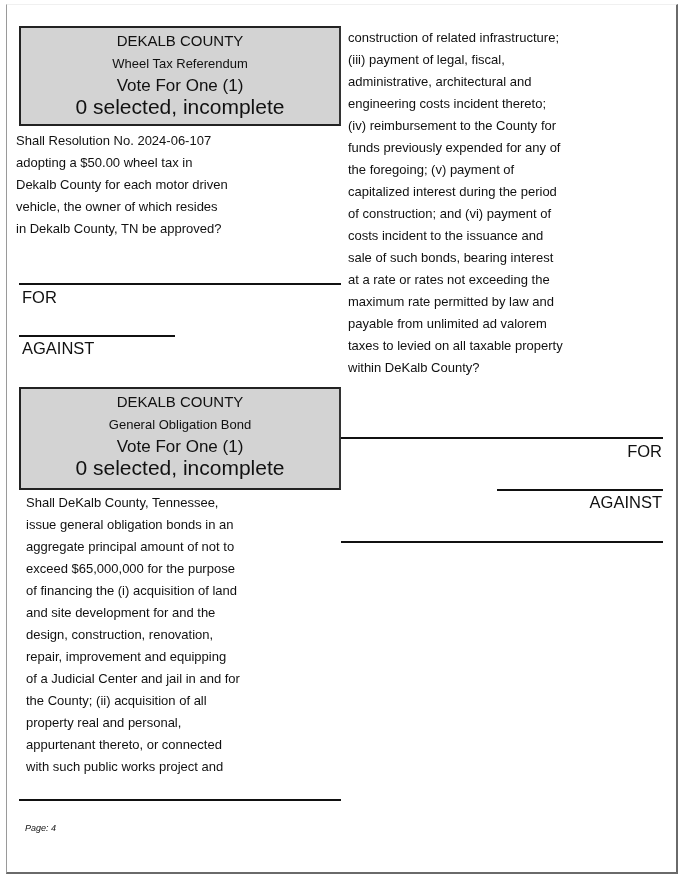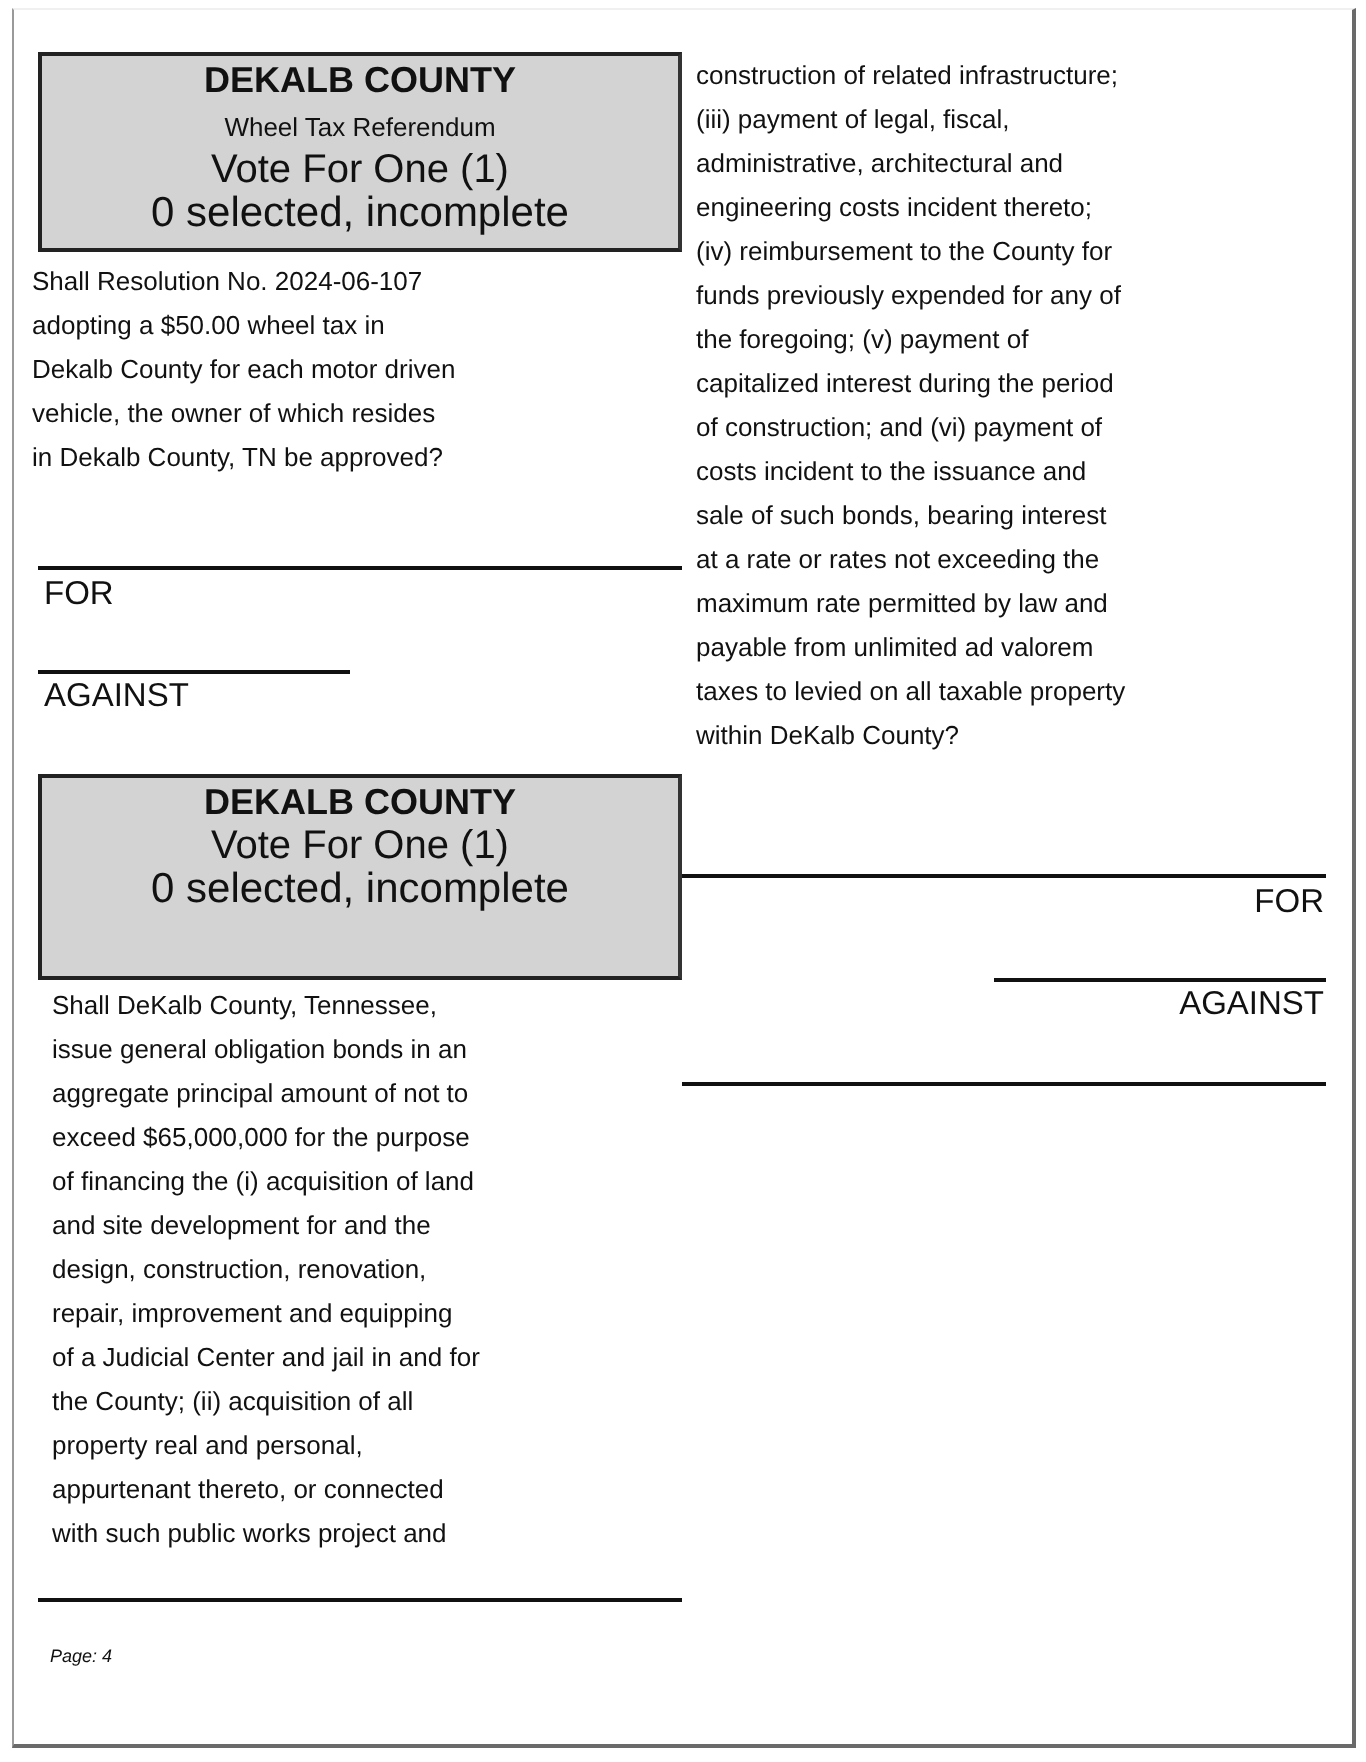--- a/index.html
+++ b/index.html
@@ -4,23 +4,23 @@
 <style>
   html, body { margin: 0; padding: 0; background: #ffffff; }
   body { width: 683px; height: 881px; position: relative; overflow: hidden;
          font-family: "Liberation Sans", sans-serif; color: #111; }
   .page { position: absolute; left: 6px; top: 4px; width: 672px; height: 870px;
           border-left: 1px solid #9a9a9a; border-right: 2px solid #6a6a6a;
           border-bottom: 2px solid #6a6a6a; border-top: 1px solid #f0f0f0; box-sizing: border-box; }
   .hdr { position: absolute; left: 19px; width: 322px; background: #d3d3d3;
          border: 2px solid #222; box-sizing: border-box; text-align: center;
          border-right-color: #333; }
-  .hdr .l1 { font-size: 18px; line-height: 23px; font-weight: bold; }
+  .hdr .l1 { font-size: 15px; line-height: 23px; }
   .hdr .l2 { font-size: 13px; line-height: 23px; }
-  .hdr .l3 { font-size: 20px; line-height: 21px; text-align: center; }
+  .hdr .l3 { font-size: 17px; line-height: 21px; text-align: center; }
   .hdr .l4 { font-size: 21px; line-height: 21px; }
   .text { position: absolute; font-size: 13px; line-height: 22px; white-space: pre-line; }
   .line { position: absolute; height: 2px; background: #111; }
   .opt { position: absolute; font-size: 16.5px; line-height: 20px; }
   .footer { position: absolute; left: 25px; top: 823px; font-size: 9px; font-style: italic; text-align: center; }
 </style>
 </head>
 <body>
 
 <div class="page"></div>
@@ -38,20 +38,21 @@
 vehicle, the owner of which resides
 in Dekalb County, TN be approved?</div>
 
 <div class="line" style="left:19px; top:283px; width:322px;"></div>
 <div class="opt" style="left:22px; top:287px;">FOR</div>
 <div class="line" style="left:19px; top:335px; width:156px;"></div>
 <div class="opt" style="left:22px; top:338px;">AGAINST</div>
 
 <div class="hdr" style="top:387px; height:103px; padding-top:1px;">
   <div class="l1">DEKALB COUNTY</div>
+  <div class="l2">General Obligation Bond</div>
   <div class="l3">Vote For One (1)</div>
   <div class="l4">0 selected, incomplete</div>
 </div>
 
 <div class="text" style="left:26px; top:492px; width:318px;">Shall DeKalb County, Tennessee,
 issue general obligation bonds in an
 aggregate principal amount of not to
 exceed $65,000,000 for the purpose
 of financing the (i) acquisition of land
 and site development for and the

